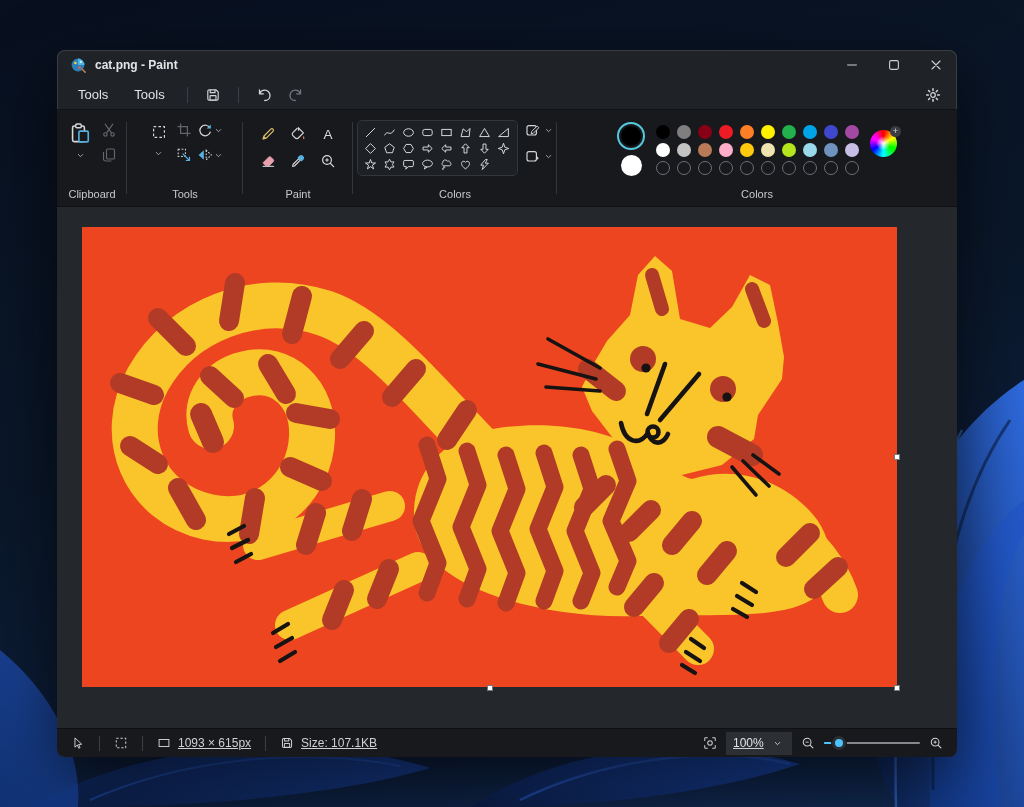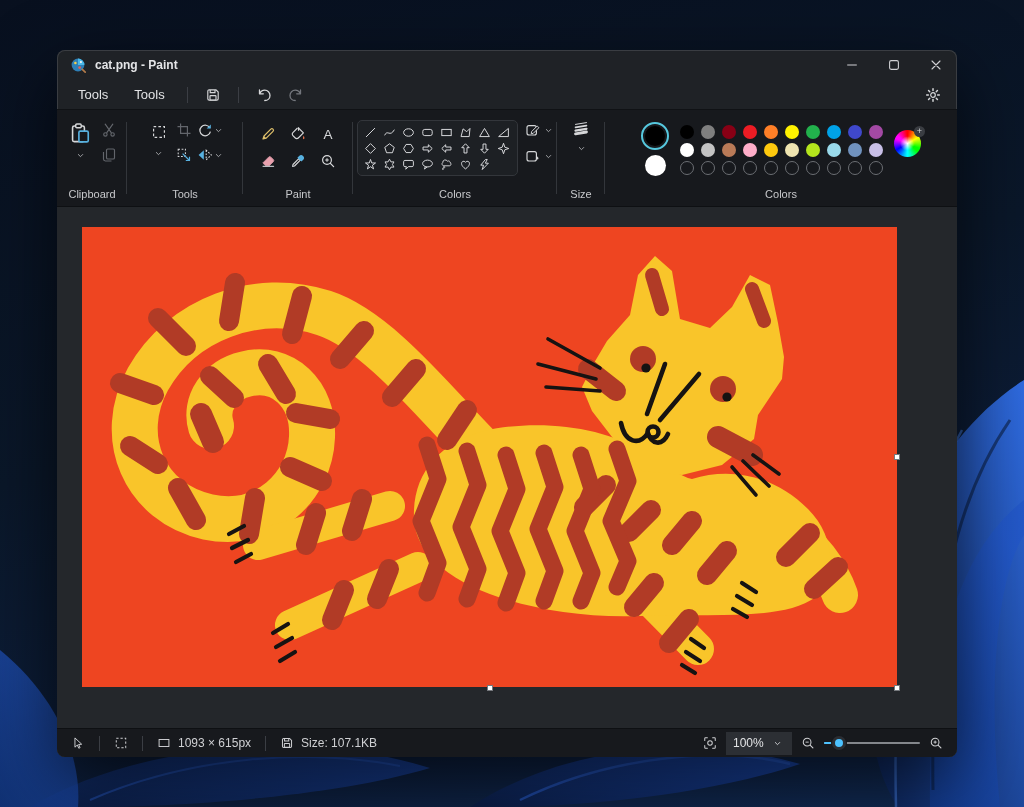--- a/index.html
+++ b/index.html
@@ -60,21 +60,21 @@
     background:conic-gradient(#f00,#ff0,#0f0,#0ff,#00f,#f0f,#f00); filter:saturate(1.2); }
   .wheel:after { content:""; position:absolute; inset:6px; border-radius:50%; background:radial-gradient(circle,#fff 0%,rgba(255,255,255,0) 72%); }
   .wheel-plus { position:absolute; right:-4px; top:-4px; width:11px; height:11px; border-radius:50%; background:#3a3d42; color:#d8d9db;
     font-size:9px; line-height:11px; text-align:center; }
   
   .workspace { position:relative; flex:1; background:#24272b; }
   .canvas { position:absolute; left:25px; top:20px; width:815px; height:460px; }
   .canvas svg { display:block; width:100%; height:100%; }
   .handle { position:absolute; width:6px; height:6px; background:#fff; border:1px solid #75787d; }
   
-  .statusbar { height:29px; background:#17191d; border-top:1px solid #0e1013; display:flex; align-items:center; padding:0 14px; flex:0 0 auto; color:#cfd0d3; font-size:12px; flex:0 0 auto; }
+  .statusbar { height:29px; background:#17191d; border-top:1px solid #0e1013; display:flex; align-items:center; padding:0 14px; flex:0 0 auto; color:#cfd0d3; font-size:12px; flex:0 0 auto;text-decoration:underline; }
   .statusbar .vsep { width:1px; height:15px; background:#3b3e44; margin:0 14px; }
   .sb-item { display:flex; align-items:center; gap:7px; }
   .sb-icon { display:flex; align-items:center; color:#cfd0d3; }
   .sb-right { margin-left:auto; display:flex; align-items:center; gap:9px; }
   .zoom-dd { width:66px; height:23px; background:#2c2f34; border-radius:0; display:flex; align-items:center; padding:0 7px; gap:6px; }
   .zoom-dd span { flex:1; font-size:12px; color:#e2e3e5; }
   .slider { position:relative; width:96px; height:14px; display:flex; align-items:center; }
   .slider .track { width:100%; height:2.5px; background:#84878c; border-radius:2px; }
   .slider .fill { position:absolute; left:0; width:16%; height:2.5px; background:#4cc2ff; border-radius:2px; }
   .slider .knob { position:absolute; left:16%; top:50%; transform:translate(-50%,-50%); width:12px; height:12px; border-radius:50%;
@@ -492,40 +492,20 @@
                 <svg viewBox="0 0 16 16" width="11" height="11" fill="none">
                   <path d="M4.8 6.5 L8 9.7 L11.2 6.5" stroke="currentColor" fill="none" stroke-width="1.2" stroke-linecap="round" stroke-linejoin="round"></path>
                 </svg>
               </span>
             </div>
         </div>
       </div>
       <div class="sec-label">Colors</div>
     </div>
 
-    <div class="section" style="width:48px">
-      <div class="clip-col" style="display:flex;flex-direction:column;align-items:center;gap:7px">
-        <div class="icon-btn">
-            <svg viewBox="0 0 16 16" width="16" height="16" fill="none">
-              <g stroke="currentColor" stroke-linecap="round">
-                <path d="M2.5 4.4 L13.5 2.6" stroke-width="1"></path>
-                <path d="M2.5 7.4 L13.5 5.6" stroke-width="1.6"></path>
-                <path d="M2.5 10.6 L13.5 8.8" stroke-width="2.2"></path>
-                <path d="M2.5 13.8 L13.5 12" stroke-width="2.8"></path>
-              </g>
-            </svg>
-          </div>
-        <div class="chev">
-            <svg viewBox="0 0 16 16" width="11" height="11" fill="none">
-              <path d="M4.8 6.5 L8 9.7 L11.2 6.5" stroke="currentColor" fill="none" stroke-width="1.2" stroke-linecap="round" stroke-linejoin="round"></path>
-            </svg>
-          </div>
-      </div>
-      <div class="sec-label">Size</div>
-    </div>
 
     <div class="section" style="flex:1">
       <div class="colors-inner">
         <div class="swatch-col">
           <div class="color1">
               <i id="c1" style="background: rgb(0, 0, 0);"></i>
             </div>
           <div class="color2" id="c2" style="background: rgb(255, 255, 255);"></div>
         </div>
         <div class="palette" id="palette">

